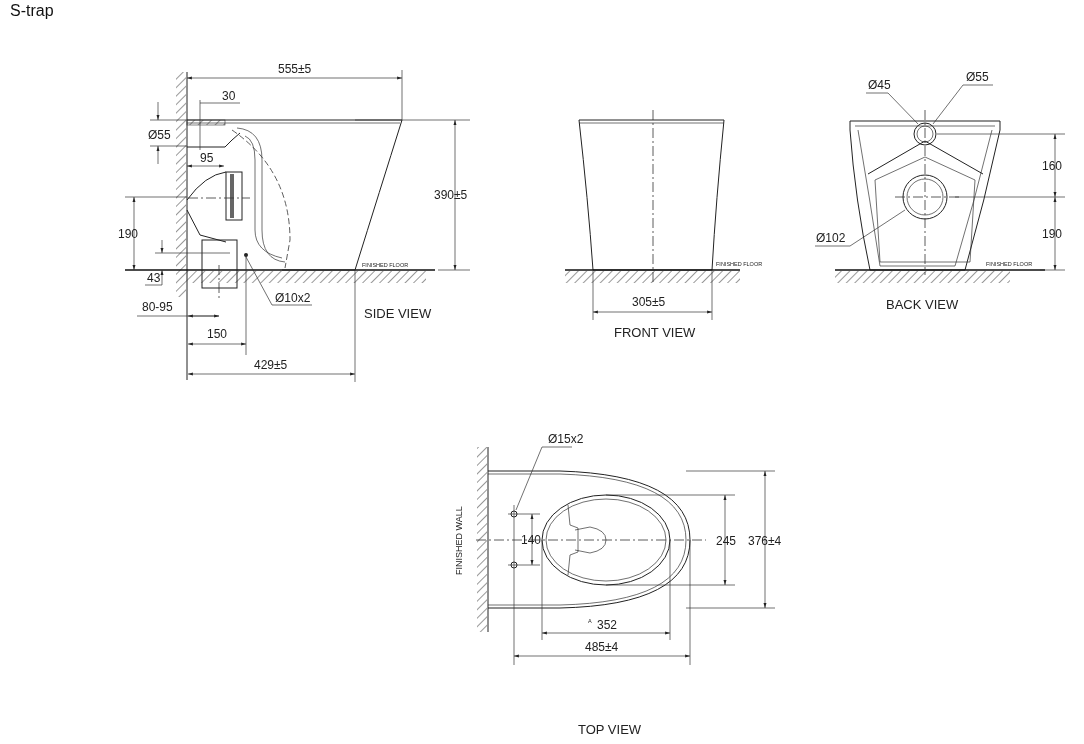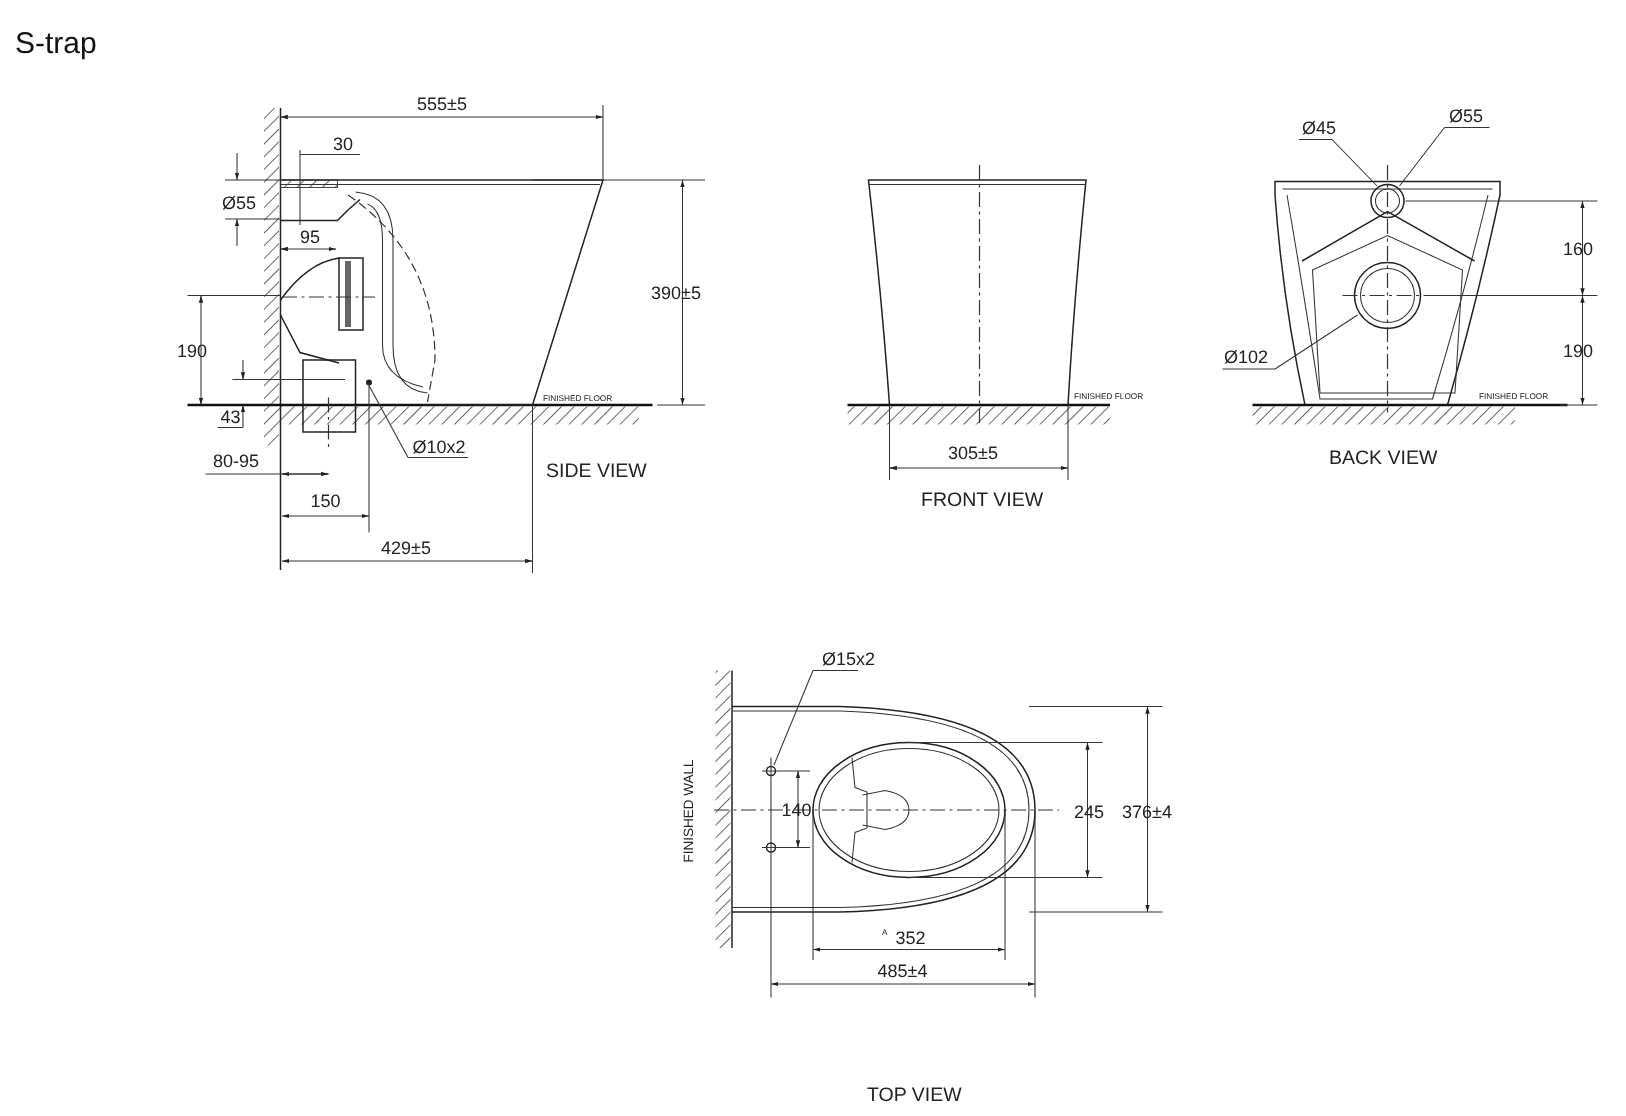--- a/index.html
+++ b/index.html
@@ -1,17 +1,17 @@
 <!DOCTYPE html>
 <html><head>
 <meta charset="utf-8">
 <style>
   html, body { margin: 0; padding: 0; background: #ffffff; }
   body { width: 1084px; height: 744px; position: relative; overflow: hidden; font-family: "Liberation Sans", sans-serif; color: #111; }
-  .title { position: absolute; left: 10px; top: 18px; font-size: 20px; color: #111; }
+  .title { position: absolute; left: 10px; top: 2px; font-size: 16px; color: #111; }
   svg.drawing { position: absolute; left: 0; top: 0; }
   svg text { font-family: "Liberation Sans", sans-serif; fill: #222; }
   .dim { font-size: 12px; }
   .tiny { font-size: 5.5px; }
   .label { font-size: 13px; }
   .ln { stroke: #222; stroke-width: 1; fill: none; }
   .thin { stroke: #333; stroke-width: 0.7; fill: none; }
   .thick { stroke: #111; stroke-width: 1.6; fill: none; }
   .cl { stroke: #333; stroke-width: 0.8; fill: none; stroke-dasharray: 10 3 2 3; }
   .dash { stroke: #333; stroke-width: 0.8; fill: none; stroke-dasharray: 6 3; }

